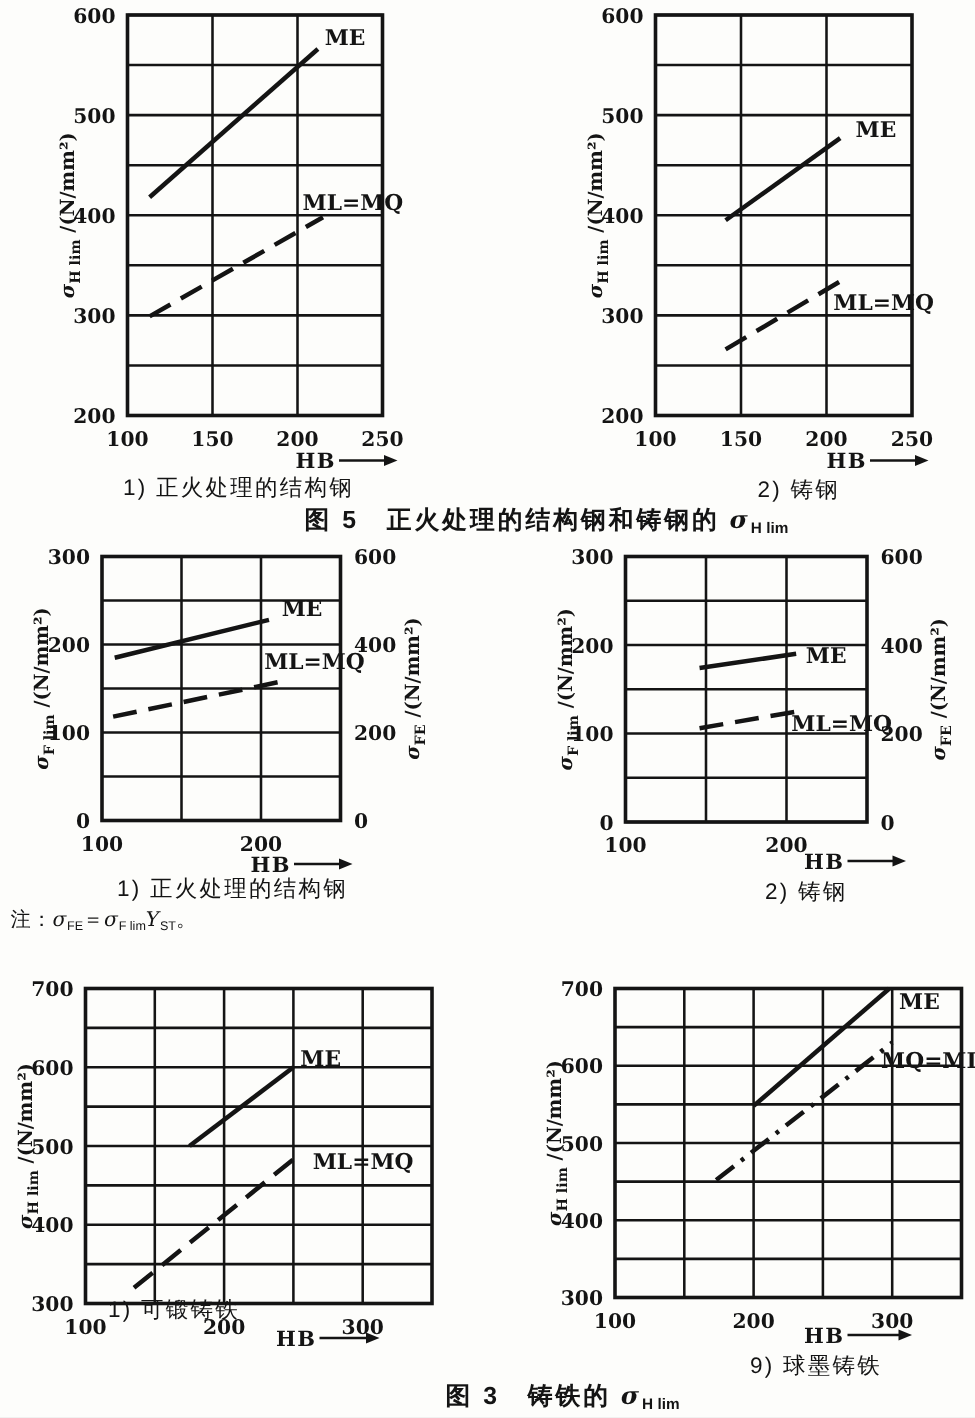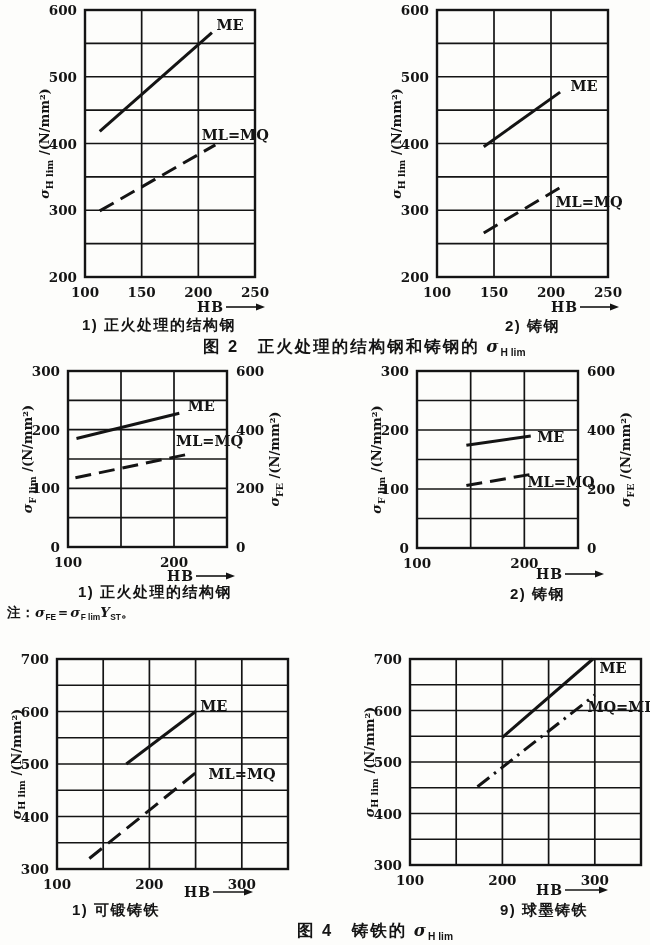--- a/index.html
+++ b/index.html
@@ -7,27 +7,27 @@
     position:relative;width:650px;height:945px;margin:0 auto;
     background:#fdfdfb;overflow:hidden;
     font-family:"Liberation Sans",sans-serif;color:#141414;
   }
   #chart-canvas{position:absolute;left:0;top:0;}
   .tick{font-family:"DejaVu Serif","Liberation Serif",serif;font-weight:bold;font-size:13.5px;fill:#141414;}
   .hblab{font-family:"DejaVu Serif","Liberation Serif",serif;font-weight:bold;font-size:14px;fill:#141414;letter-spacing:1px;}
   .serieslabel{font-family:"DejaVu Serif","Liberation Serif",serif;font-weight:bold;font-size:14.5px;fill:#141414;}
   .axislabel{font-family:"DejaVu Serif","Liberation Serif",serif;font-weight:bold;font-size:13px;fill:#141414;}
   .cap{
-    position:absolute;font-weight:bold;font-size:15px;letter-spacing:1.5px;white-space:nowrap;
+    position:absolute;font-weight:normal;font-size:15px;letter-spacing:1.5px;white-space:nowrap;
   }
   .figtitle{
     position:absolute;font-weight:bold;font-size:16.5px;letter-spacing:2px;white-space:nowrap;
   }
   .note{
-    position:absolute;font-weight:bold;font-size:13.5px;letter-spacing:.5px;white-space:nowrap;
+    position:absolute;font-weight:normal;font-size:13.5px;letter-spacing:.5px;white-space:nowrap;
   }
   .seg-i{font-style:italic;font-family:"DejaVu Serif","Liberation Serif",serif;}
   .seg-sub{font-size:0.62em;vertical-align:-0.35em;letter-spacing:0;}
 </style>
 </head>
 <body>
 
 <div class="page">
 
   <svg id="chart-canvas" width="650" height="945" viewBox="0 0 650 945">
@@ -216,23 +216,23 @@
         <text x="374" y="762" text-anchor="middle" class="axislabel" transform="rotate(-90 374 762)"><tspan font-style="italic">σ</tspan><tspan dy="4" font-size="9.5">H lim</tspan><tspan dy="-4"> /(N/mm²)</tspan></text>
         <polyline points="502.4,737.28 592.952,659" fill="none" stroke="#141414" stroke-width="3"></polyline>
         <text x="599.42" y="672.905" class="serieslabel">ME</text>
         <polyline points="477.452,786.72 594.8,695.05" fill="none" stroke="#141414" stroke-width="3" stroke-dasharray="15 6 2.5 6"></polyline>
         <text x="587.408" y="712.045" class="serieslabel">MQ=ML</text>
       </g>
     </svg>
 
   <div class="cap" style="left:82px;top:316px">1) 正火处理的结构钢</div>
   <div class="cap" style="left:505px;top:317px">2) 铸钢</div>
-  <div class="figtitle" style="left:203px;top:336px"><span>图 2　正火处理的结构钢和铸钢的 </span><span class="seg-i">σ</span><span class="seg-sub">H lim</span></div>
+  <div class="figtitle" style="left:203px;top:336px"><span>图 5　正火处理的结构钢和铸钢的 </span><span class="seg-i">σ</span><span class="seg-sub">H lim</span></div>
 
   <div class="cap" style="left:78px;top:583px">1) 正火处理的结构钢</div>
   <div class="cap" style="left:510px;top:585px">2) 铸钢</div>
   <div class="note" style="left:7px;top:604px"><span>注：</span><span class="seg-i">σ</span><span class="seg-sub">FE</span><span>＝</span><span class="seg-i">σ</span><span class="seg-sub">F lim</span><span class="seg-i">Y</span><span class="seg-sub">ST</span><span>。</span></div>
 
-  <div class="cap" style="left:72px;top:901px">1) 可锻铸铁</div>
+  <div class="cap" style="left:72px;top:864px">1) 可锻铸铁</div>
   <div class="cap" style="left:500px;top:901px">9) 球墨铸铁</div>
-  <div class="figtitle" style="left:297px;top:920px"><span>图 4　铸铁的 </span><span class="seg-i">σ</span><span class="seg-sub">H lim</span></div>
+  <div class="figtitle" style="left:297px;top:920px"><span>图 3　铸铁的 </span><span class="seg-i">σ</span><span class="seg-sub">H lim</span></div>
 
 </div>
 
 </body></html>

